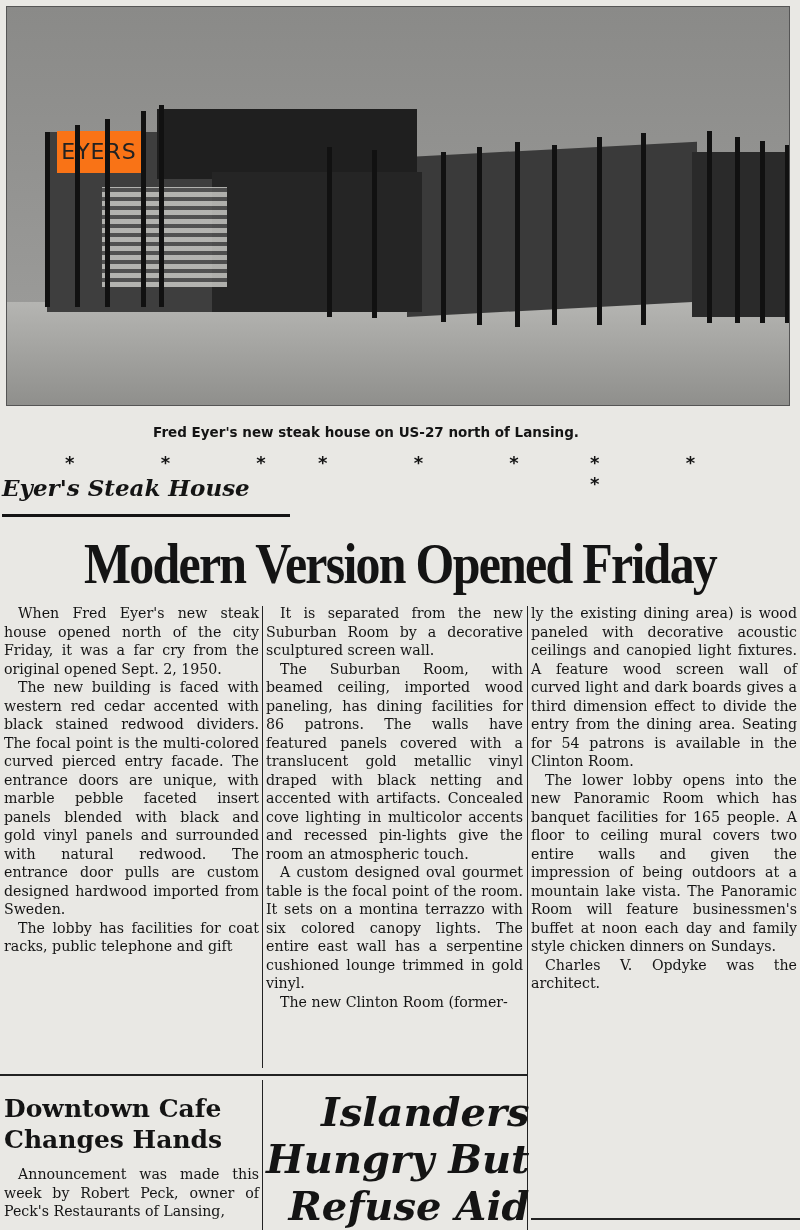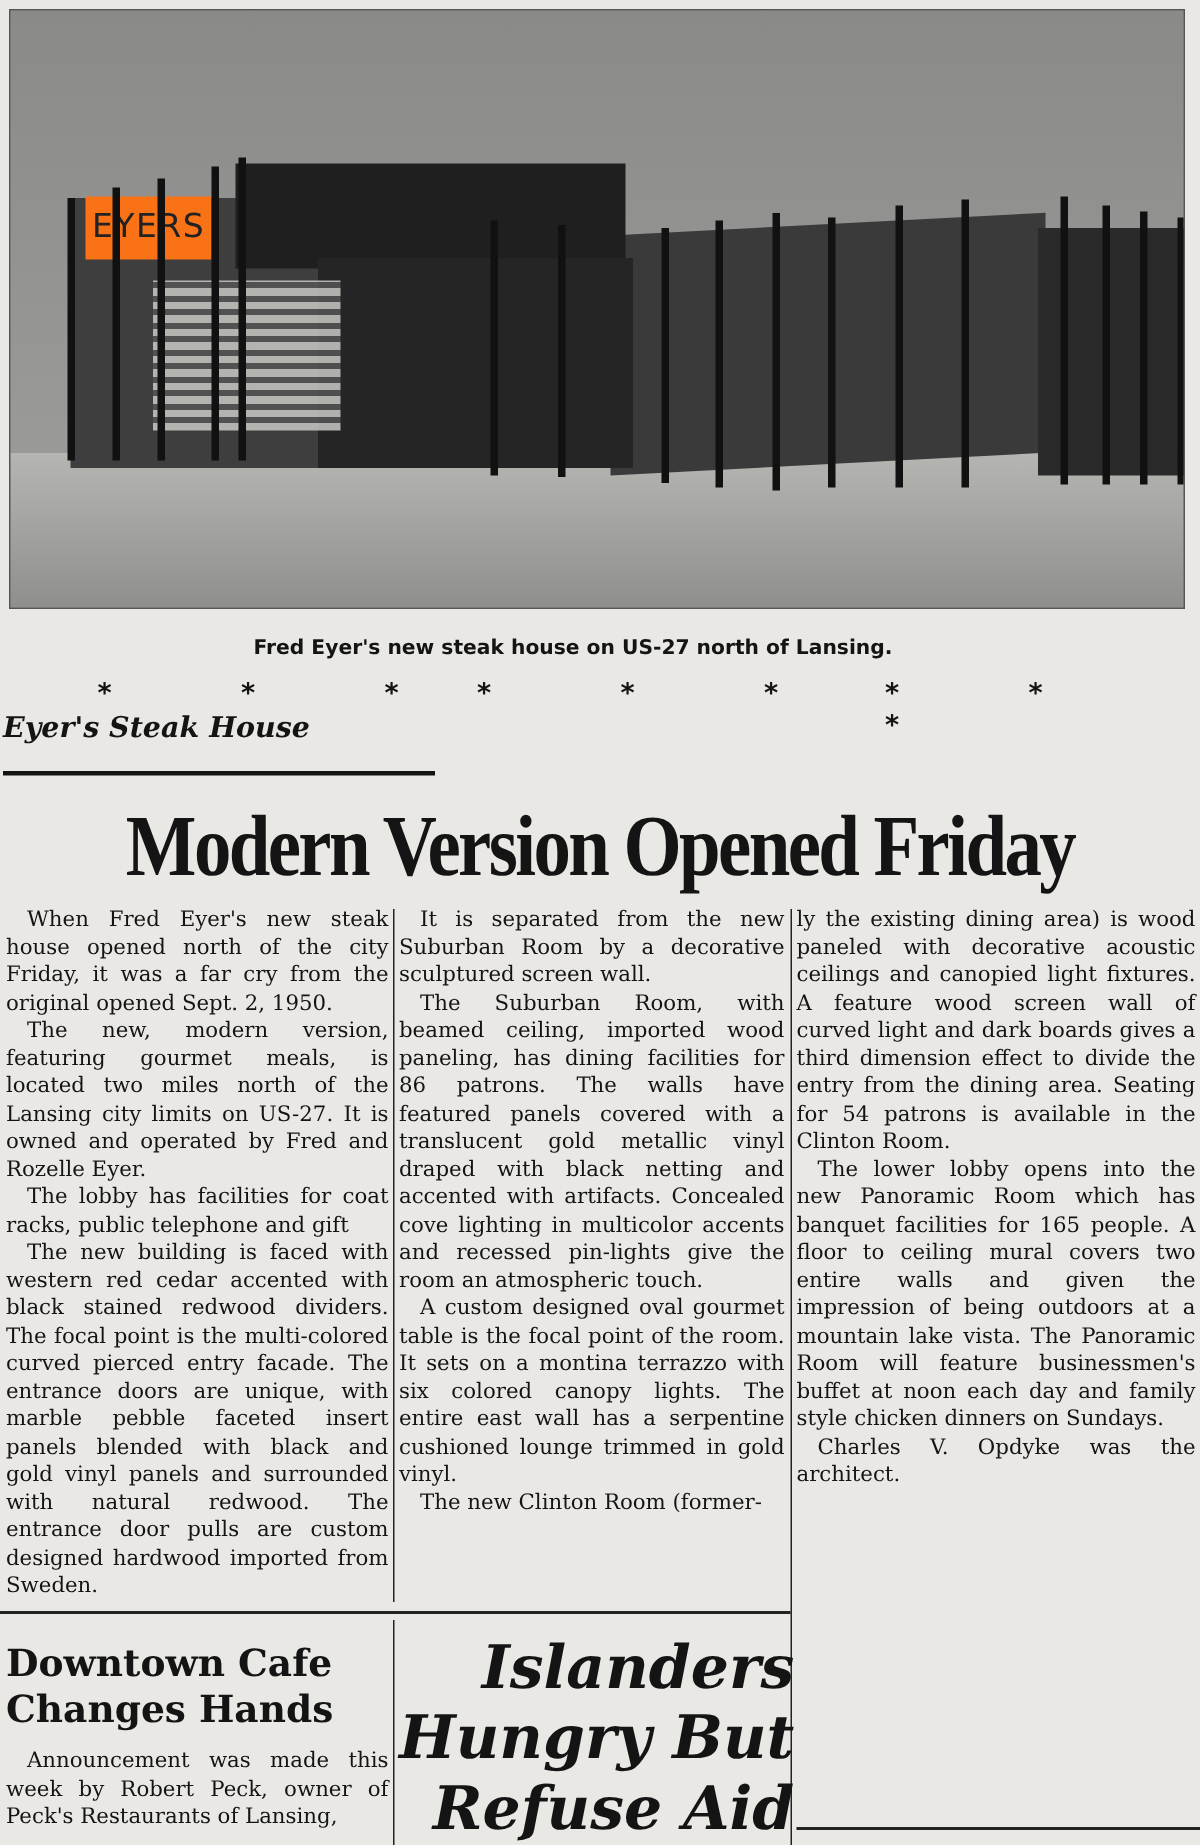--- a/index.html
+++ b/index.html
@@ -8,23 +8,23 @@
   .sky { position:absolute; left:0; top:0; width:100%; height:300px; background:linear-gradient(#8a8a88,#9a9a98); }
   .ground { position:absolute; left:0; top:295px; width:100%; height:103px; background:linear-gradient(#b5b5b2,#8f8f8c); }
   .bldg-left { position:absolute; left:40px; top:125px; width:165px; height:180px; background:#3e3e3e; }
   .bldg-upper { position:absolute; left:150px; top:102px; width:260px; height:70px; background:#1f1f1f; }
   .bldg-main { position:absolute; left:205px; top:165px; width:210px; height:140px; background:#252525; }
   .bldg-right { position:absolute; left:400px; top:150px; width:290px; height:160px; background:#3a3a3a; transform:skewY(-3deg); transform-origin:left bottom; }
   .bldg-far { position:absolute; left:685px; top:145px; width:100px; height:165px; background:#2a2a2a; }
   .screen-wall { position:absolute; left:95px; top:180px; width:125px; height:100px; background:repeating-linear-gradient(0deg,#c8c8c4 0 5px,#555 5px 9px); opacity:.85; }
   .sign { position:absolute; left:50px; top:124px; width:84px; height:42px; background:#f97316; color:#222; font-family:"DejaVu Sans", sans-serif; font-size:22px; line-height:42px; text-align:center; letter-spacing:1px; }
   .post { position:absolute; width:5px; background:#111; }
-  .caption { position:absolute; left:0; top:424px; width:732px; text-align:center; font-family:"DejaVu Sans", sans-serif; font-weight:bold; font-size:13.5px;padding-left:16px; }
+  .caption { position:absolute; left:0; top:424px; width:732px; text-align:center; font-family:"DejaVu Sans", sans-serif; font-weight:bold; font-size:13.5px; }
   .stars { position:absolute; top:452px; font-family:"DejaVu Sans", sans-serif; font-weight:bold; font-size:18px; letter-spacing:40px; }
-  .kicker { position:absolute; left:2px; top:474px; font-family:"DejaVu Serif", serif; font-style:italic; font-weight:bold; font-size:19px; }
+  .kicker { position:absolute; left:2px; top:474px; font-family:"DejaVu Serif", serif; font-style:italic; font-weight:bold; font-size:23px; }
   .kicker-rule { position:absolute; left:2px; top:514px; width:288px; height:3px; background:#141414; }
   .headline { position:absolute; left:0; top:530px; width:800px; text-align:center; font-family:"Liberation Serif", serif; font-weight:bold; font-size:58px; letter-spacing:-2px; transform:scaleX(.86); transform-origin:center; }
   .col { position:absolute; font-size:14.2px; line-height:18.5px; text-align:justify; }
   .col p { margin:0; text-indent:14px; }
   .col p.noindent { text-indent:0; }
   .col1 { left:4px; top:604px; width:255px; }
   .col2 { left:266px; top:604px; width:257px; }
   .col3 { left:531px; top:604px; width:266px; }
   .vrule { position:absolute; width:1px; background:#222; }
   .hrule { position:absolute; height:2px; background:#222; }
@@ -70,23 +70,22 @@
 <div class="stars" style="left:65px;">* * *</div>
 <div class="stars" style="left:318px;">* * *</div>
 <div class="stars" style="left:590px;">* * *</div>
 
 <div class="kicker">Eyer's Steak House</div>
 <div class="kicker-rule"></div>
 <div class="headline">Modern Version Opened Friday</div>
 
 <div class="col col1">
   <p>When Fred Eyer's new steak house opened north of the city Friday, it was a far cry from the original opened Sept. 2, 1950.</p>
-  <p>The new, modern version, featuring gourmet meals, is located two miles north of the Lansing city limits on US-27. It is owned and operated by Fred and Rozelle Eyer.</p>
+  <p>The new building is faced with western red cedar accented with black stained redwood dividers. The focal point is the multi-colored curved pierced entry facade. The entrance doors are unique, with marble pebble faceted insert panels blended with black and gold vinyl panels and surrounded with natural redwood. The entrance door pulls are custom designed hardwood imported from Sweden.</p>
   <p>The lobby has facilities for coat racks, public telephone and gift</p>
-  <p>The new building is faced with western red cedar accented with black stained redwood dividers. The focal point is the multi-colored curved pierced entry facade. The entrance doors are unique, with marble pebble faceted insert panels blended with black and gold vinyl panels and surrounded with natural redwood. The entrance door pulls are custom designed hardwood imported from Sweden.</p>
 </div>
 <div class="vrule" style="left:262px;top:606px;height:462px;"></div>
 <div class="col col2">
   <p>It is separated from the new Suburban Room by a decorative sculptured screen wall.</p>
   <p>The Suburban Room, with beamed ceiling, imported wood paneling, has dining facilities for 86 patrons. The walls have featured panels covered with a translucent gold metallic vinyl draped with black netting and accented with artifacts. Concealed cove lighting in multicolor accents and recessed pin-lights give the room an atmospheric touch.</p>
   <p>A custom designed oval gourmet table is the focal point of the room. It sets on a montina terrazzo with six colored canopy lights. The entire east wall has a serpentine cushioned lounge trimmed in gold vinyl.</p>
   <p>The new Clinton Room (former-</p>
 </div>
 <div class="vrule" style="left:527px;top:606px;height:624px;"></div>
 <div class="col col3">

